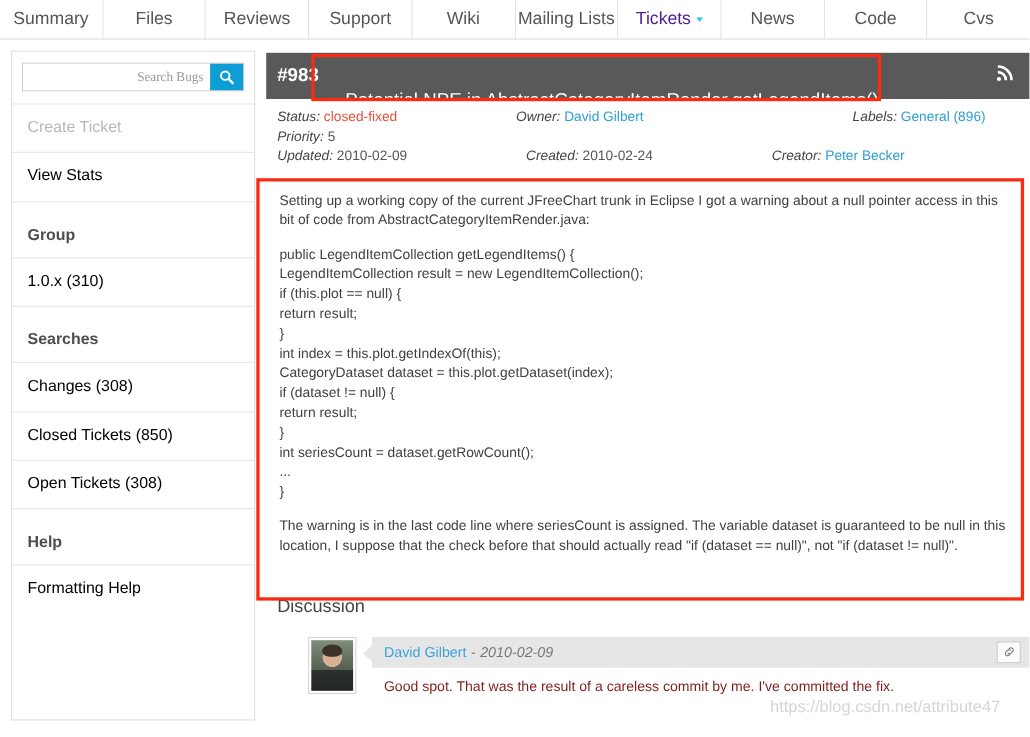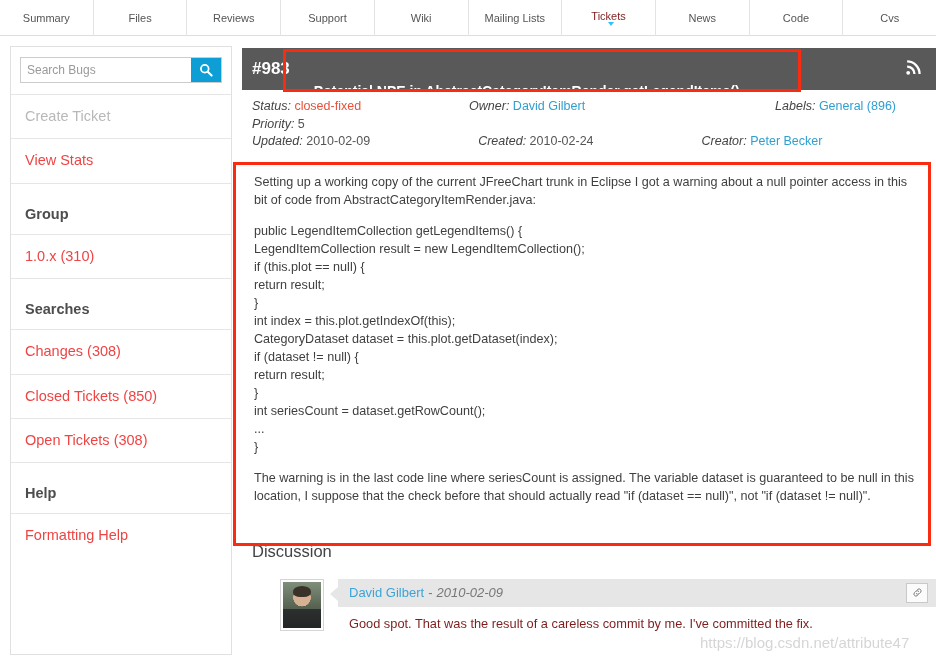--- a/index.html
+++ b/index.html
@@ -17,29 +17,29 @@
     display: flex;
     height: 36px;
     border-bottom: 1px solid #dedede;
     background: #ffffff;
   }
   .nav-item {
     flex: 1 1 0;
     display: flex;
     align-items: center;
     justify-content: center;
-    font-size: 11px;
+    font-size: 16px;
     color: #555555;
     border-right: 1px solid #e3e3e3;
     height: 36px;
     white-space: nowrap;
     cursor: pointer;
   }
   .nav-item:last-child { border-right: none; }
-  .nav-item.active { color: #7f1d1d; flex-direction: column; }
+  .nav-item.active { color: #4c1d95; }
   .caret {
     display: inline-block;
     margin-left: 5px;
     width: 0; height: 0;
     border-left: 3.5px solid transparent;
     border-right: 3.5px solid transparent;
     border-top: 4px solid #29c5f6;
   }
 
   
@@ -66,37 +66,38 @@
     height: 26px;
     border: 1px solid #cccccc;
   }
   .side-search input {
     flex: 1 1 auto;
     border: none;
     outline: none;
     padding: 0 6px;
     font-size: 12px;
     color: #555;
-    font-family: Liberation Sans, sans-serif;
+    font-family: Liberation Serif, serif;
     min-width: 0;
+    text-align: right;
   }
   .side-search input::placeholder { color: #9a9a9a; }
   .side-search-btn {
     width: 30px;
     background: #0c9ed4;
     display: flex;
     align-items: center;
     justify-content: center;
     cursor: pointer;
     flex: 0 0 30px;
   }
   .side-row {
     padding: 13px 14px;
     font-size: 14.5px;
-    color: #ef4444;
+    color: #000000;
     border-bottom: 1px solid #e6e6e6;
     cursor: pointer;
     line-height: 1.2;
   }
   .side-row.muted { color: #b8b8b8; }
   .side-head {
     padding: 22px 14px 12px 14px;
     font-size: 14.5px;
     font-weight: bold;
     color: #4d4d4d;
@@ -121,22 +122,22 @@
     padding: 0 14px 0 10px;
     color: #ffffff;
   }
   #ticket-num {
     font-size: 17px;
     font-weight: bold;
     margin-right: 24px;
     white-space: nowrap;
   }
   #ticket-title {
-    font-size: 14px;
-    font-weight: bold;
+    font-size: 17px;
+    font-weight: normal;
     flex: 1 1 auto;
     white-space: nowrap;
     overflow: hidden;
     margin-top: 44px;
   }
   #rss-icon { flex: 0 0 auto; margin-left: 10px; }
 
   
   #meta {
     padding: 8px 0 10px 10px;

